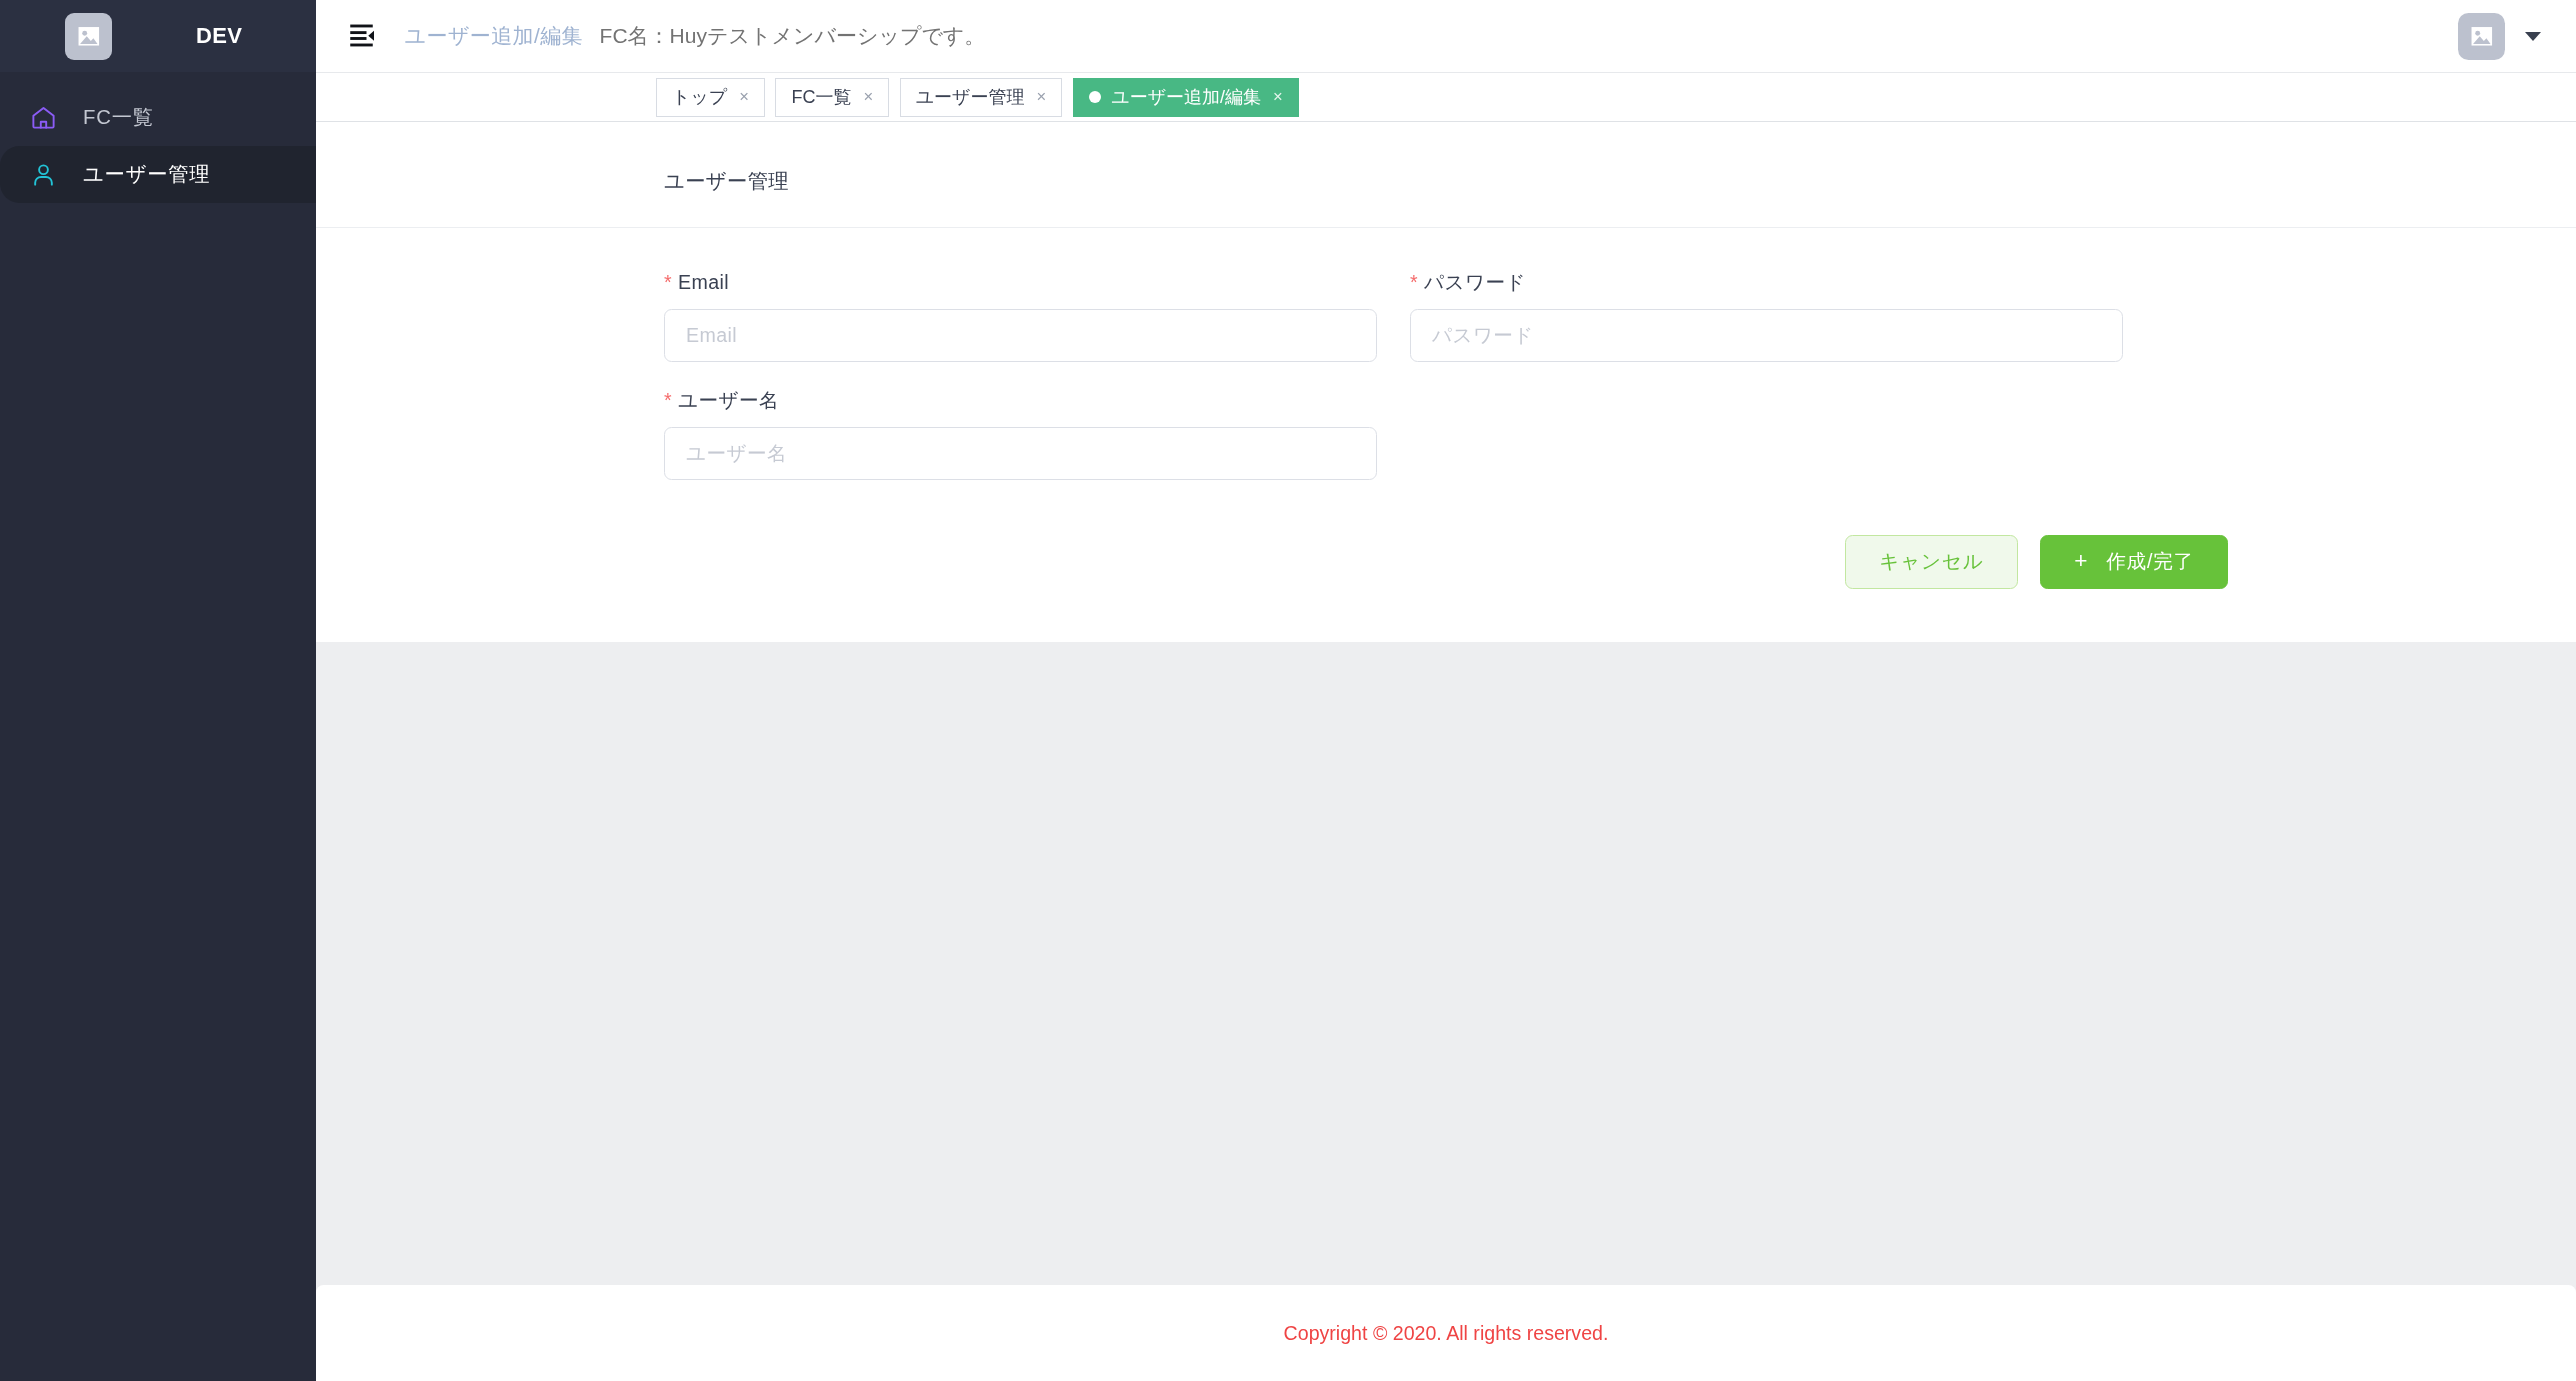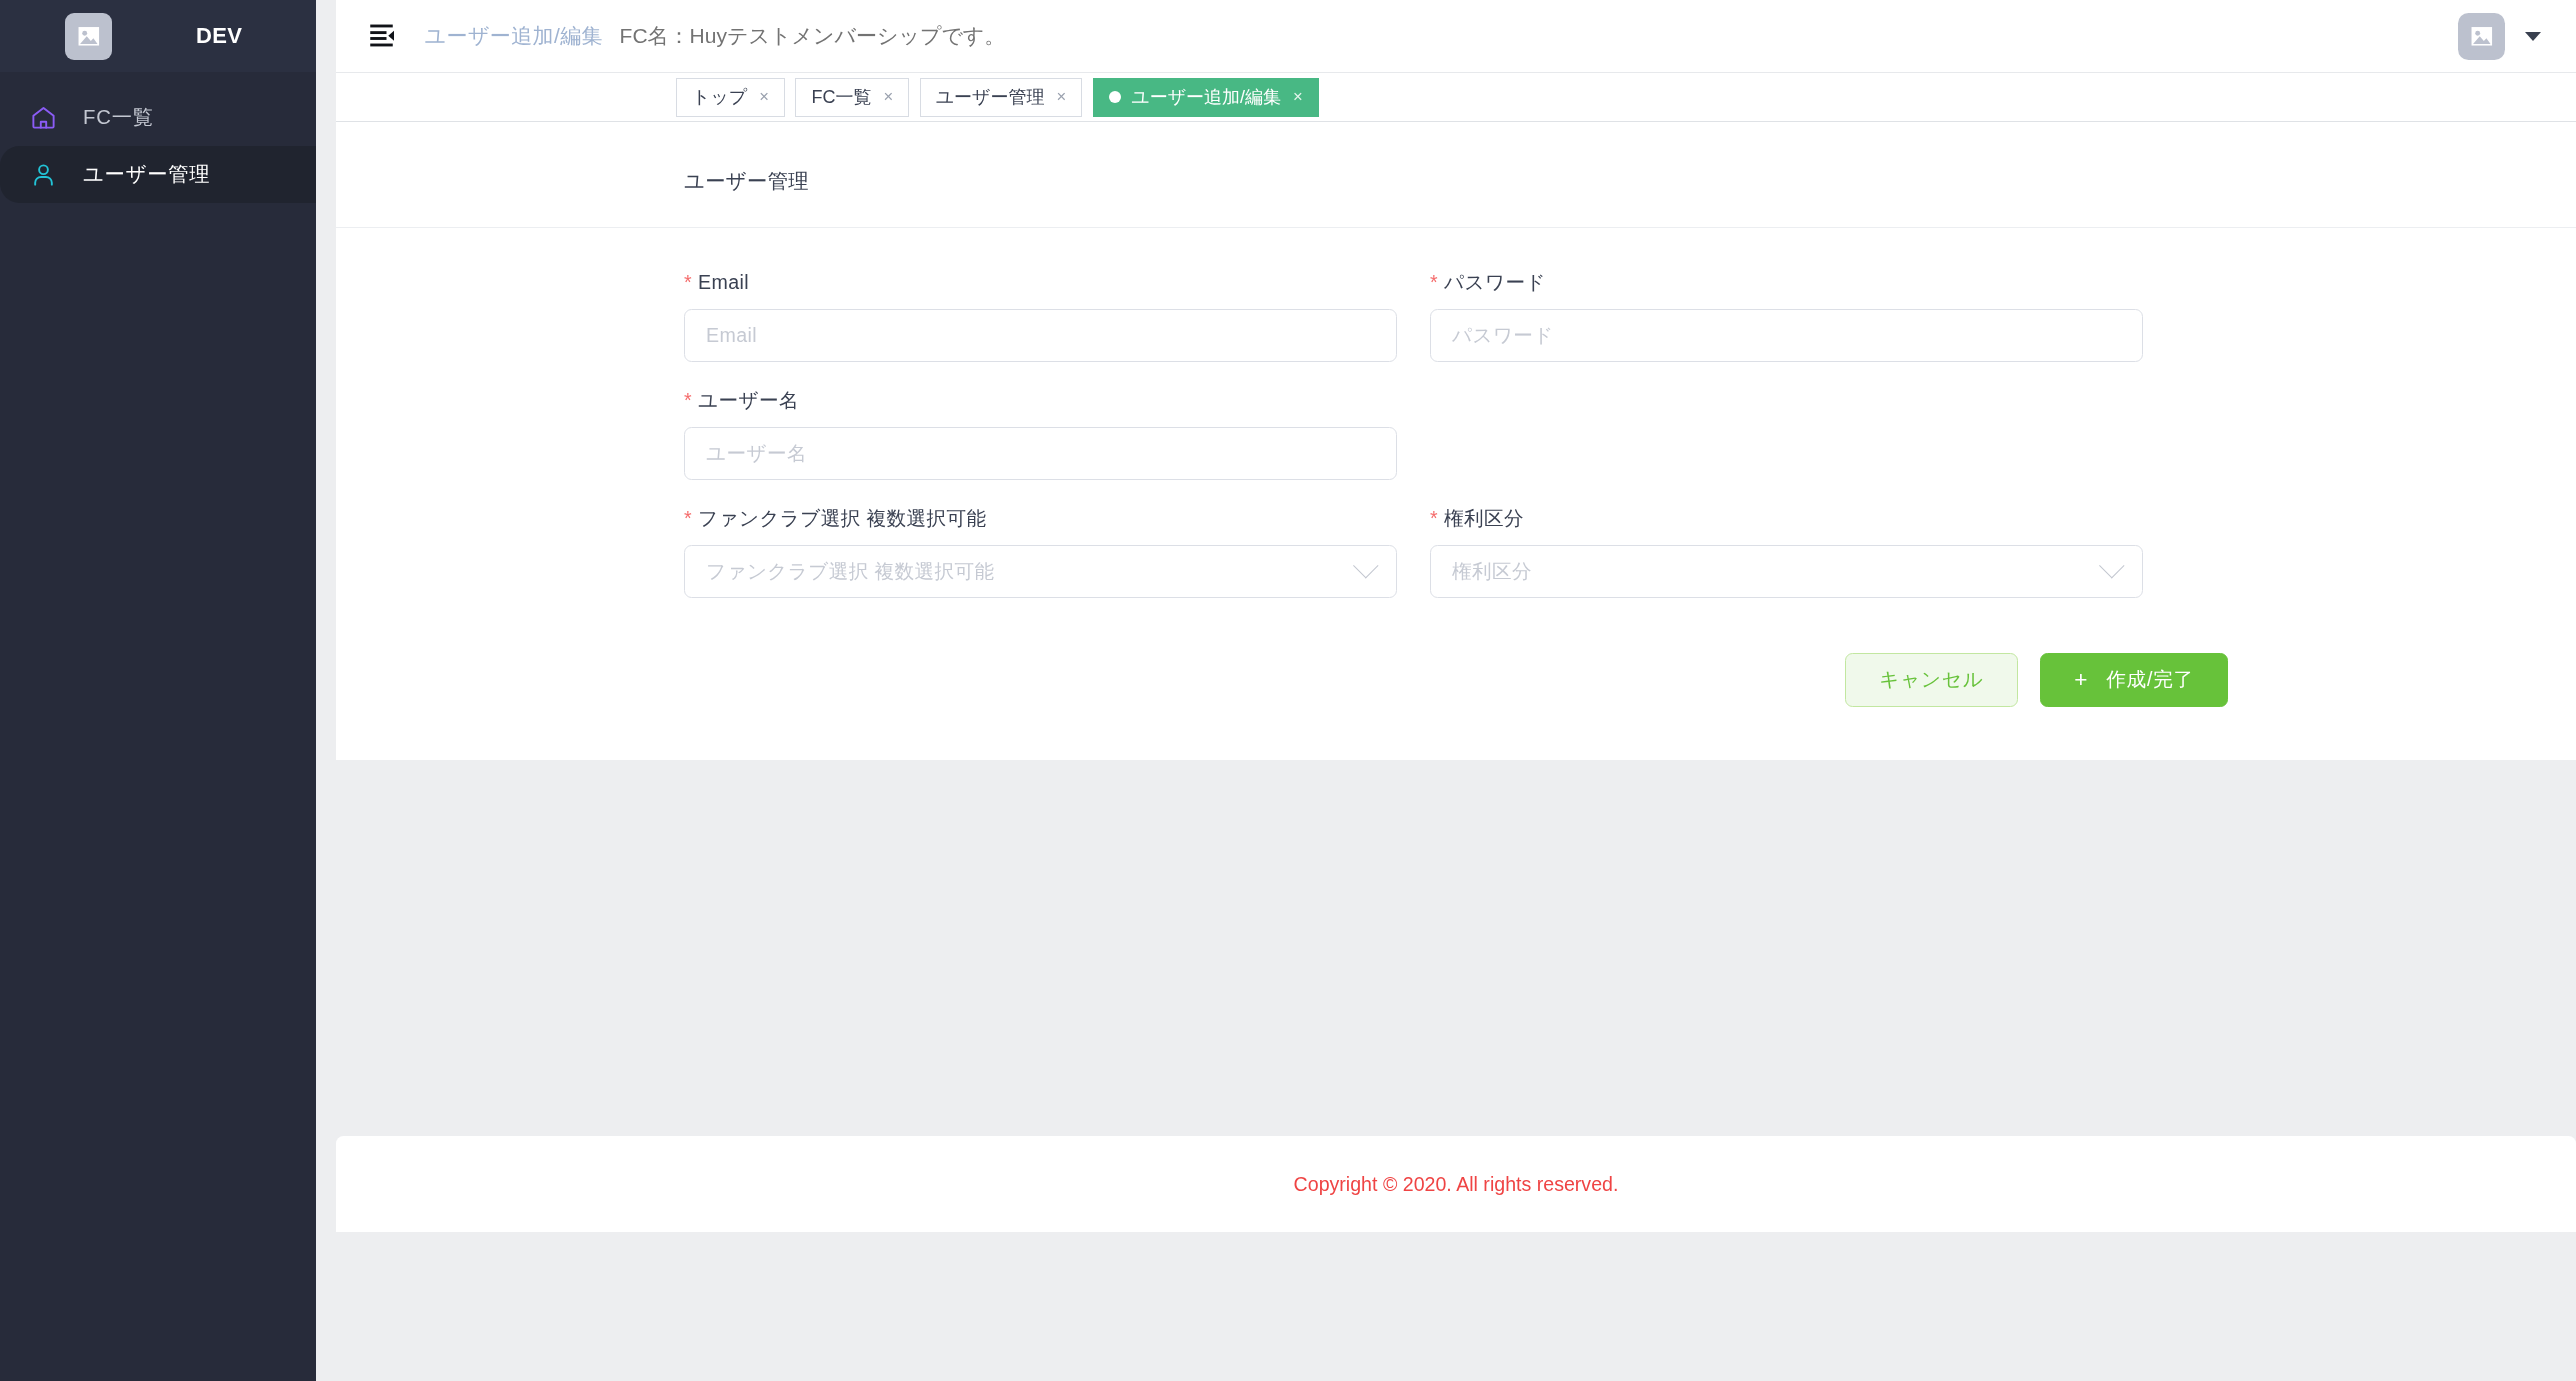--- a/index.html
+++ b/index.html
@@ -86,27 +86,26 @@
     border-bottom-left-radius: 19.6px;
     margin-left: 0;
   }
   .nav-item.active .nav-label {
     color: #ffffff;
   }
 
   
   .main {
     flex: 1;
-    height: 1232px;
+    height: 1381px;
     display: flex;
     flex-direction: column;
     background: #edeef0;
     position: relative;
     overflow: hidden;
-    margin-left: 20px;
   }
 
   
   .topbar {
     height: 72px;
     min-height: 72px;
     background: #ffffff;
     display: flex;
     align-items: center;
     padding: 0 35px 0 27px;
@@ -430,40 +429,20 @@
 
           <div class="form-row">
             <div class="field">
               <div class="field-label">
                 <span class="req">*</span><span>ユーザー名</span>
               </div>
               <div class="input">ユーザー名</div>
             </div>
           </div>
 
-          <div class="form-row">
-            <div class="field">
-              <div class="field-label">
-                <span class="req">*</span><span>ファンクラブ選択 複数選択可能</span>
-              </div>
-              <div class="select">
-                <span>ファンクラブ選択 複数選択可能</span>
-                <span class="chev"></span>
-              </div>
-            </div>
-            <div class="field">
-              <div class="field-label">
-                <span class="req">*</span><span>権利区分</span>
-              </div>
-              <div class="select">
-                <span>権利区分</span>
-                <span class="chev"></span>
-              </div>
-            </div>
-          </div>
 
         </div>
 
         <div class="actions">
           <div class="btn btn-cancel">キャンセル</div>
           <div class="btn btn-primary">
             <span class="plus-icon">+</span>
             <span>作成/完了</span>
           </div>
         </div>

